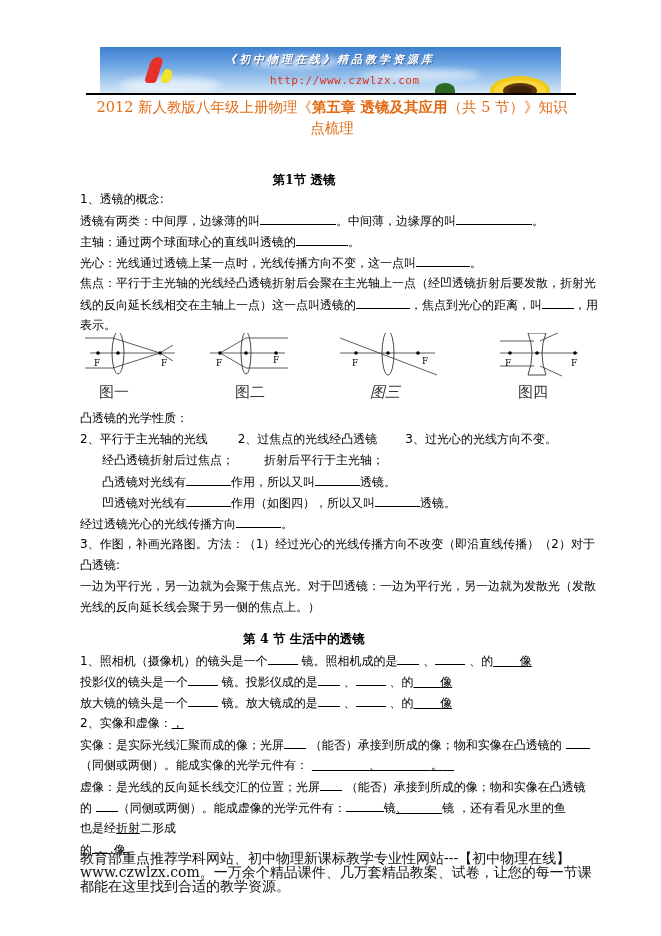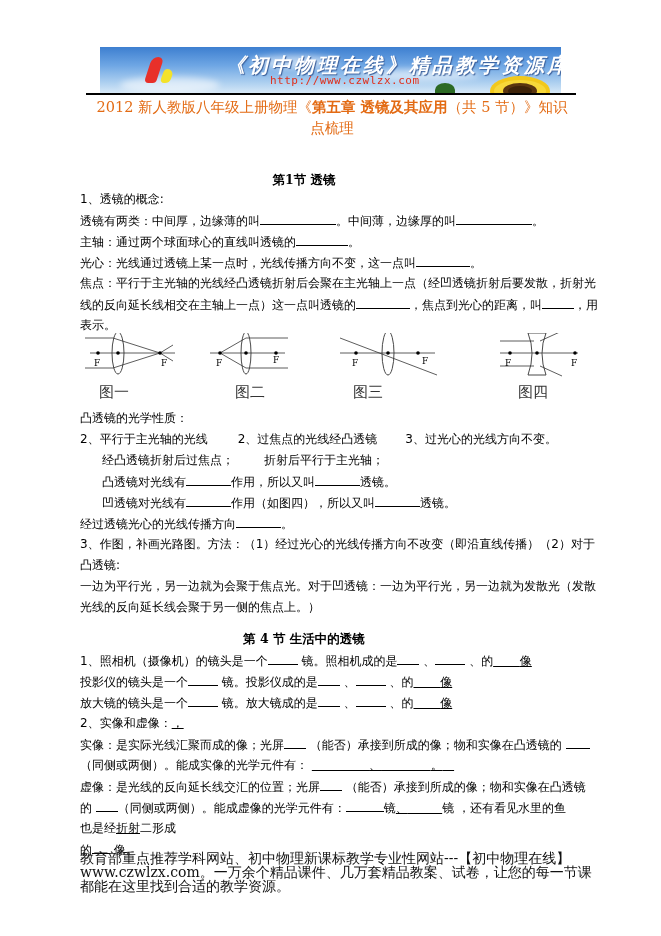--- a/index.html
+++ b/index.html
@@ -6,21 +6,21 @@
   body { width: 661px; height: 936px; position: relative; overflow: hidden;
          font-family: "DejaVu Sans", "Liberation Sans", sans-serif; color: #000; }
   .banner { position: absolute; left: 100px; top: 47px; width: 461px; height: 46px;
             background: linear-gradient(180deg, #3d7fd0 0%, #6ea6e4 40%, #a9cdef 75%, #d6e8f7 100%);
             overflow: hidden; }
   .banner .cloud { position: absolute; background: rgba(255,255,255,0.55); border-radius: 50%; filter: blur(3px); }
   .banner .logo-red { position: absolute; left: 48px; top: 10px; width: 12px; height: 26px; background: #e8302a;
                       border-radius: 8px 8px 4px 6px; transform: skewX(-18deg); }
   .banner .logo-yellow { position: absolute; left: 62px; top: 22px; width: 10px; height: 14px; background: #f3e22b;
                          border-radius: 3px 8px 5px 5px; transform: skewX(-20deg); }
-  .banner .btitle { position: absolute; left: 125px; top: 5px; font-family: "DejaVu Serif", serif; font-size: 20px;
+  .banner .btitle { position: absolute; left: 125px; top: 5px; font-family: "DejaVu Serif", serif; font-size: 11px;
                     color: #ffffff; font-style: italic; font-weight: bold; letter-spacing: 3px;
                     text-shadow: 1px 1px 1px #3b5f9a; white-space: nowrap; }
   .banner .burl { position: absolute; left: 170px; top: 27px; font-family: "DejaVu Sans Mono", monospace;
                   font-size: 11px; color: #e0301c; white-space: nowrap; letter-spacing: 0.5px; }
   .banner .sunflower { position: absolute; left: 388px; top: 22px; width: 64px; height: 34px; }
   .banner .leaf { position: absolute; left: 335px; top: 36px; width: 20px; height: 14px; background: #2c6a24; border-radius: 50% 50% 0 0; }
   .rule { position: absolute; left: 86px; top: 93px; width: 490px; height: 2px; background: #000; }
   .doc-title { position: absolute; left: 72px; top: 96px; width: 520px; text-align: center; color: #e36b14;
                font-size: 14.5px; line-height: 21px; font-family: "DejaVu Serif", serif; }
   .doc-title b { font-weight: bold; }
@@ -118,21 +118,21 @@
   <svg width="100" height="50" viewBox="0 0 100 50">
     <line x1="0" y1="20" x2="95" y2="20" stroke="#333" stroke-width="0.8"></line>
     <line x1="0" y1="5" x2="97" y2="42" stroke="#333" stroke-width="0.8"></line>
     <ellipse cx="48" cy="20" rx="6" ry="22" fill="none" stroke="#333" stroke-width="0.9"></ellipse>
     <circle cx="16" cy="20" r="1.8" fill="#000"></circle>
       <circle cx="48" cy="20" r="1.8" fill="#000"></circle>
       <circle cx="78" cy="20" r="1.8" fill="#000"></circle>
     <text x="12" y="33" font-size="9" font-family="DejaVu Serif, serif">F</text>
     <text x="82" y="31" font-size="9" font-family="DejaVu Serif, serif">F</text>
   </svg>
-  <div class="fig-label" style="left:13px;top:50px;">图三</div>
+  <div class="fig-label" style="left:30px;top:50px;font-style:italic;">图三</div>
 </div>
 <div class="fig" style="left:500px;">
   <svg width="80" height="52" viewBox="0 0 80 52">
     <line x1="0" y1="20" x2="78" y2="20" stroke="#333" stroke-width="0.8"></line>
     <line x1="0" y1="8" x2="34" y2="8" stroke="#333" stroke-width="0.8"></line>
     <line x1="0" y1="33" x2="34" y2="33" stroke="#333" stroke-width="0.8"></line>
     <line x1="40" y1="8" x2="62" y2="-2" stroke="#333" stroke-width="0.8"></line>
     <line x1="40" y1="33" x2="62" y2="43" stroke="#333" stroke-width="0.8"></line>
     <path d="M28 0 L46 0 Q38 20 46 42 L28 42 Q36 20 28 0 Z" fill="none" stroke="#333" stroke-width="0.9"></path>
     <circle cx="10" cy="20" r="1.8" fill="#000"></circle>

